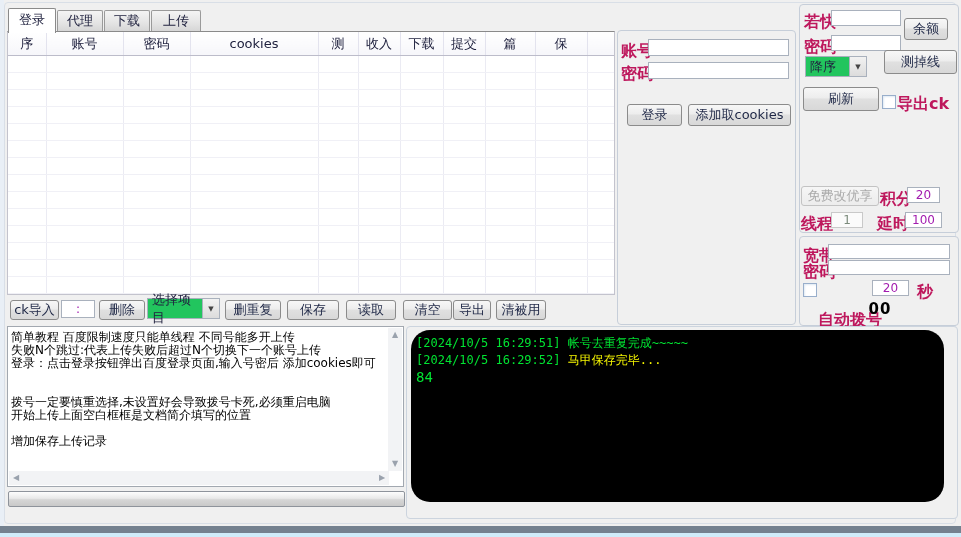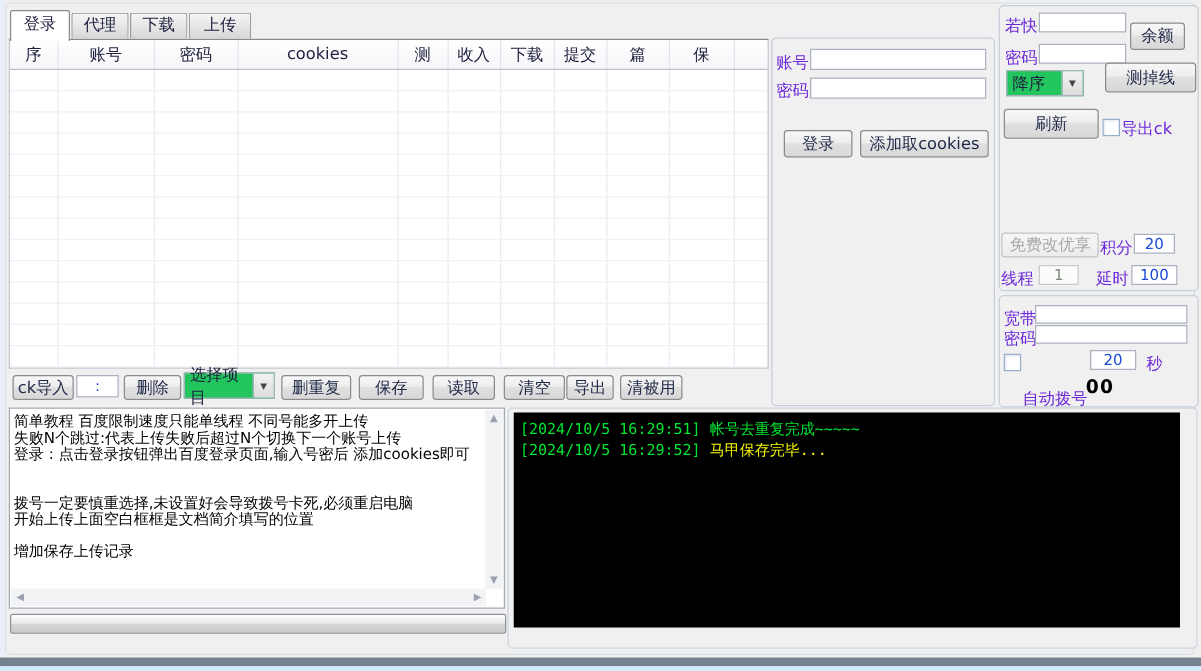--- a/index.html
+++ b/index.html
@@ -24,25 +24,25 @@
   table.grid{border-collapse:collapse;table-layout:fixed;width:606px;font-size:13px;color:#20223f;}
   table.grid th{height:23px;font-weight:normal;background:linear-gradient(180deg,#ffffff,#f6f6fa);
                 border-right:1px solid #e3e3ee;border-bottom:1px solid #bcbcca;text-align:center;padding:0;}
   table.grid td{height:16px;border-right:1px solid #ebebf3;border-bottom:1px solid #f0f0f6;padding:0;}
 
   
   .btn{position:absolute;display:flex;align-items:center;justify-content:center;
        font-size:13px;color:#1e2746;border:1px solid #8b8b8b;border-radius:3px;
        background:linear-gradient(180deg,#f7f7f7,#ededed 45%,#e0e0e0 50%,#d8d8d8);cursor:default;}
   .btn.disabled{color:#aaaaaa;border-color:#c3c3c3;background:linear-gradient(180deg,#f6f6f6,#ececec);}
-  .tbox{position:absolute;border:1px solid #a9b1bd;background:#ffffff;font-size:12px;color:#1d4ed8;
+  .tbox{position:absolute;border:1px solid #a9b1bd;background:#ffffff;font-size:12px;color:#a21caf;
         padding:0 3px;box-sizing:border-box;font-family:"DejaVu Sans","Liberation Sans",sans-serif;}
   .tbox.center{text-align:center;}
   .tbox.disabled{border-color:#c9c9c9;color:#7b8a7b;background:#fbfbfb;}
-  .lbl{position:absolute;font-size:13px;color:#6d28d9;white-space:nowrap;}
+  .lbl{position:absolute;font-size:16px;color:#be185d;white-space:nowrap;font-weight:bold;}
   .group{position:absolute;border:1px solid #c6ced9;border-radius:4px;background:#f0f0f0;}
   .combo{position:absolute;background:#22c55e;border:1px solid #a9b1bd;display:flex;align-items:center;
          font-size:13px;color:#20223f;box-sizing:border-box;}
   .combo .txt{flex:1;padding-left:4px;}
   .combo .arrowbox{width:16px;align-self:stretch;display:flex;align-items:center;justify-content:center;
          background:linear-gradient(180deg,#f2f2f2,#dcdcdc);border-left:1px solid #aab2be;
          font-size:7px;color:#444;}
   .checkbox{position:absolute;width:12px;height:12px;background:#fff;border:1px solid #98aecb;
             box-shadow:inset 1px 1px 2px #dfe9f3;}
 
@@ -56,21 +56,21 @@
   .sarrow{color:#9aa2ad;font-size:8px;position:absolute;line-height:14px;width:14px;height:14px;text-align:center;}
 
   .progress{position:absolute;left:8px;top:491px;width:395px;height:14px;border:1px solid #8e939b;border-radius:2px;
             background:linear-gradient(180deg,#fdfdfd,#e9e9e9 45%,#d6d6d6 55%,#c9c9c9);}
 
   
   .console-group{position:absolute;left:406px;top:326px;width:550px;height:191px;
                  border:1px solid #ccd4de;border-radius:4px;background:#f0f0f0;}
   .console{position:absolute;left:411px;top:330px;width:533px;height:172px;background:#000;
            font-family:"DejaVu Sans Mono","Liberation Mono",monospace;font-size:12px;line-height:17px;
-           padding:5px 0 0 5px;box-sizing:border-box;overflow:hidden;}
+           padding:5px 0 0 5px;box-sizing:border-box;overflow:hidden;border-radius:19px;}
   .green{color:#00e432;}
   .yellow{color:#f5f500;}
   .cline{white-space:nowrap;}
   .big84{font-size:14px;}
 
   .counter{position:absolute;left:830px;top:300px;width:100px;text-align:center;
            font-size:15px;font-weight:bold;color:#000000;letter-spacing:1px;}
 </style>
 </head>
 <body>
@@ -390,17 +390,18 @@
       <span class="sarrow" style="right:0;">▶</span>
     </div>
   </div>
 
   <div class="progress"></div>
 
   <div class="console-group"></div>
   <div class="console">
     <div class="cline"><span class="green">[2024/10/5 16:29:51]</span> <span class="green">帐号去重复完成~~~~~</span></div>
     <div class="cline"><span class="green">[2024/10/5 16:29:52]</span> <span class="yellow">马甲保存完毕...</span></div>
+    <div class="cline"><span class="green big84">84</span></div>
   </div>
 
   <div class="frame-bottom"></div>
   <div class="frame-cyan"></div>
 </div>
 
 </body></html>

